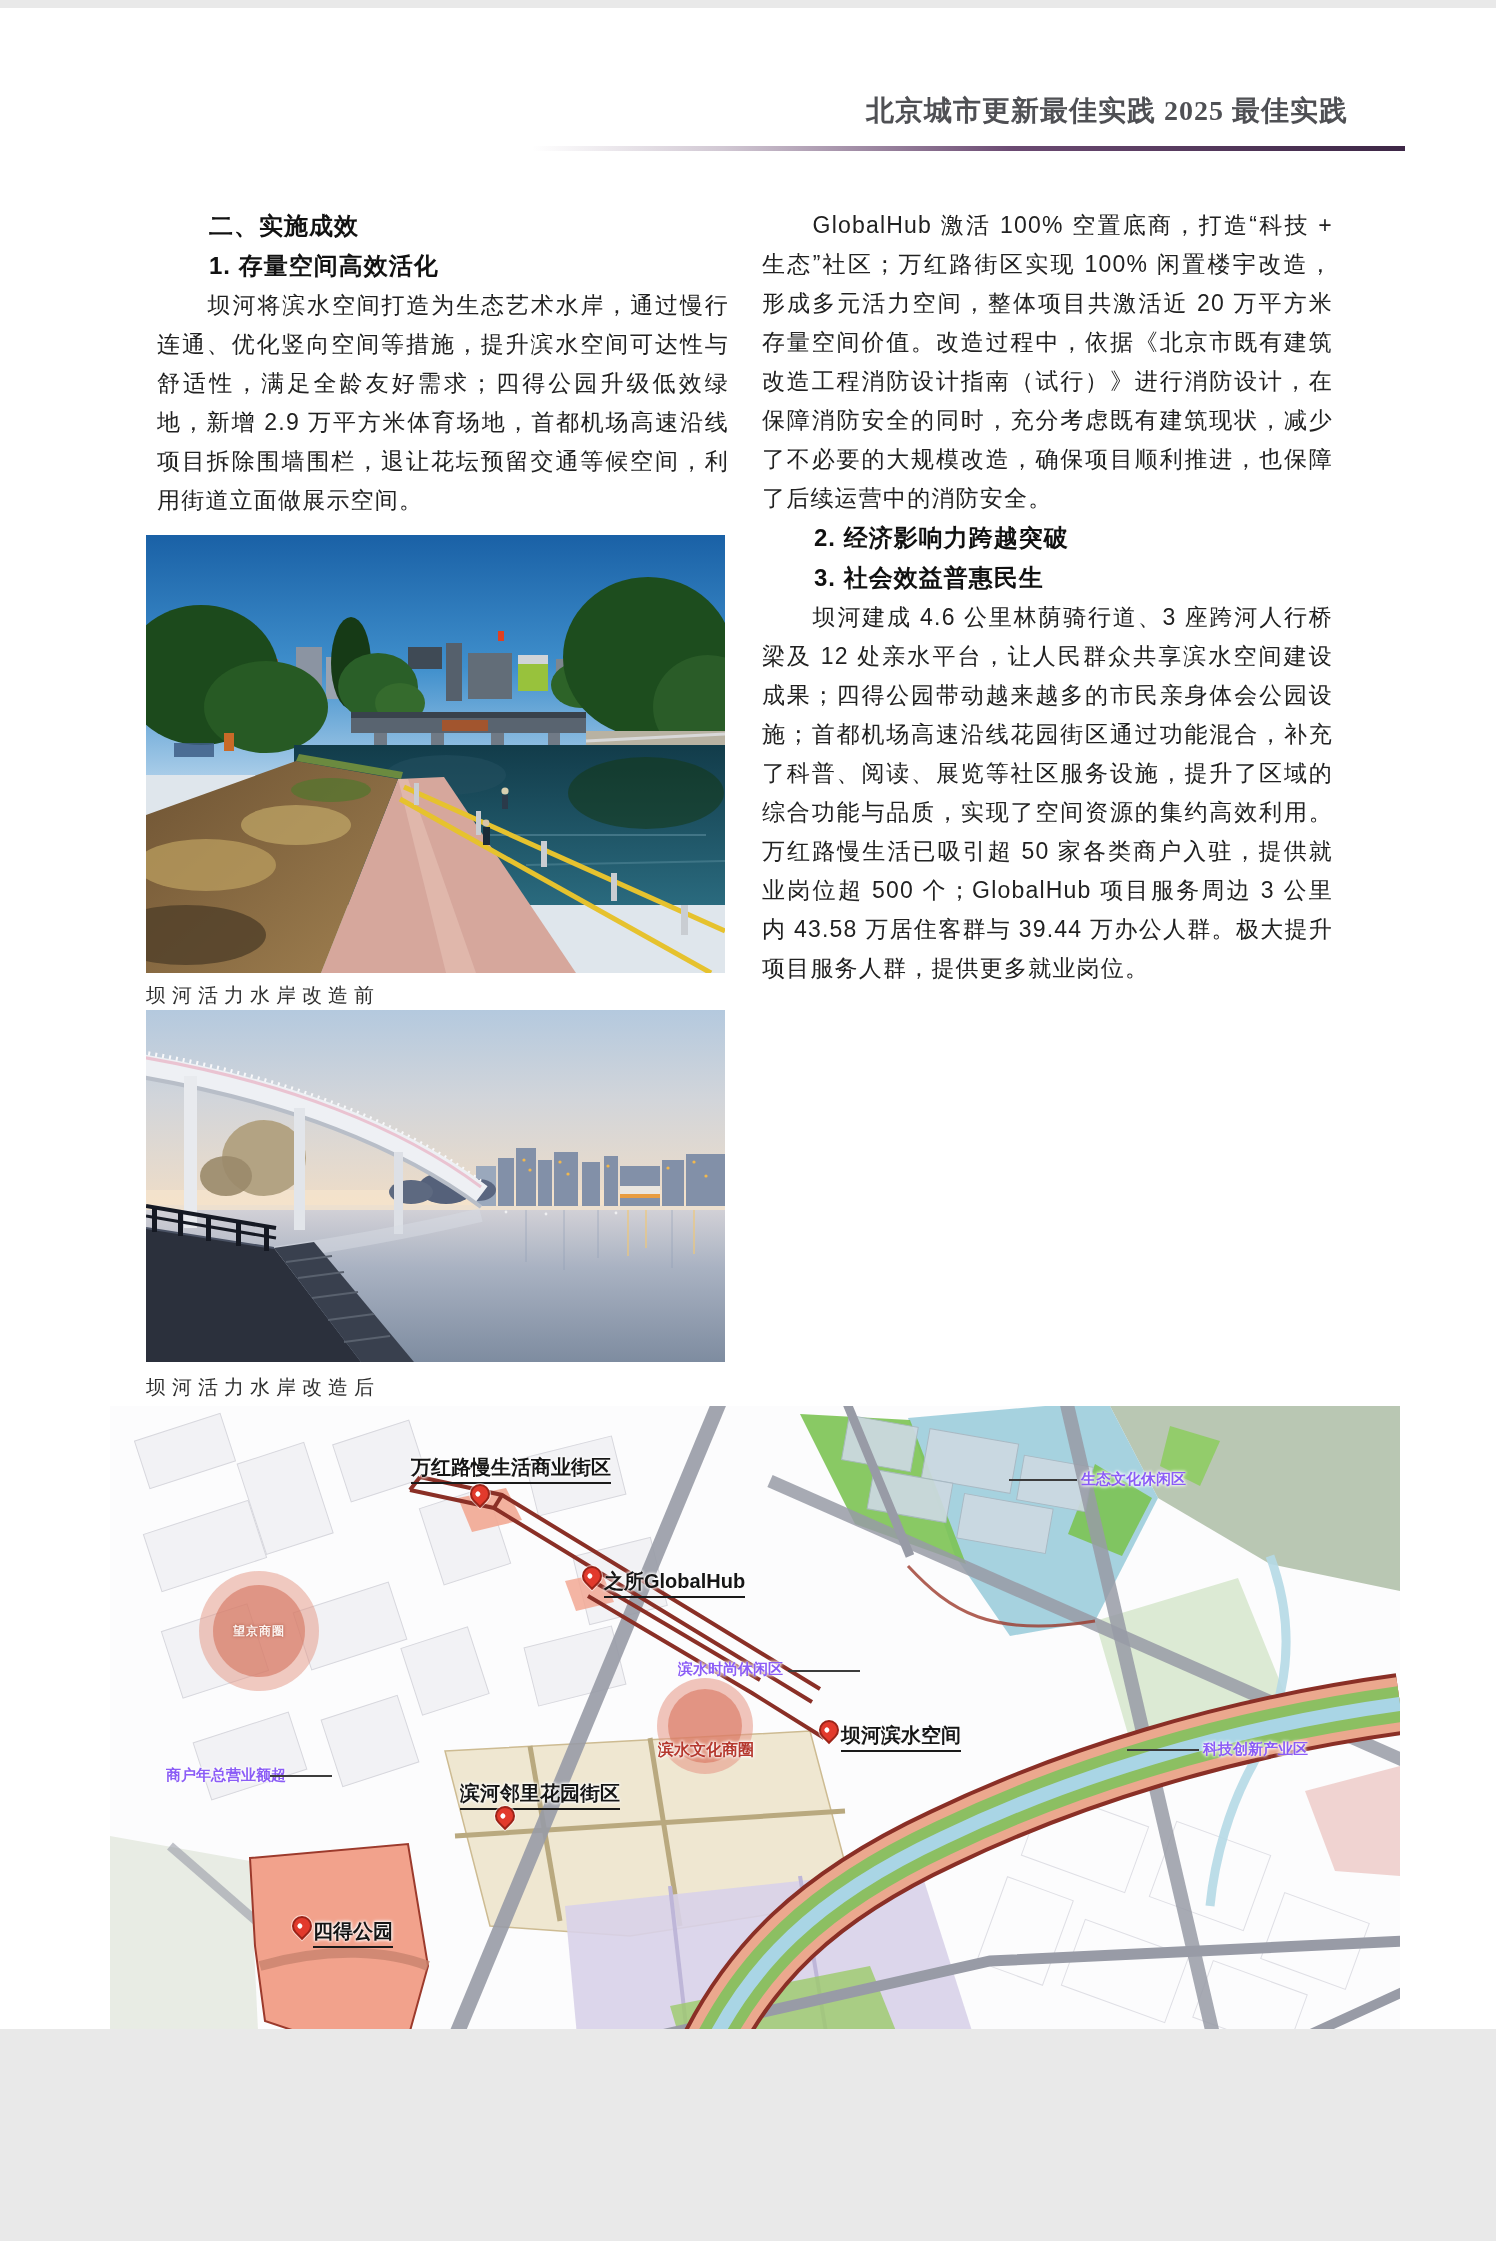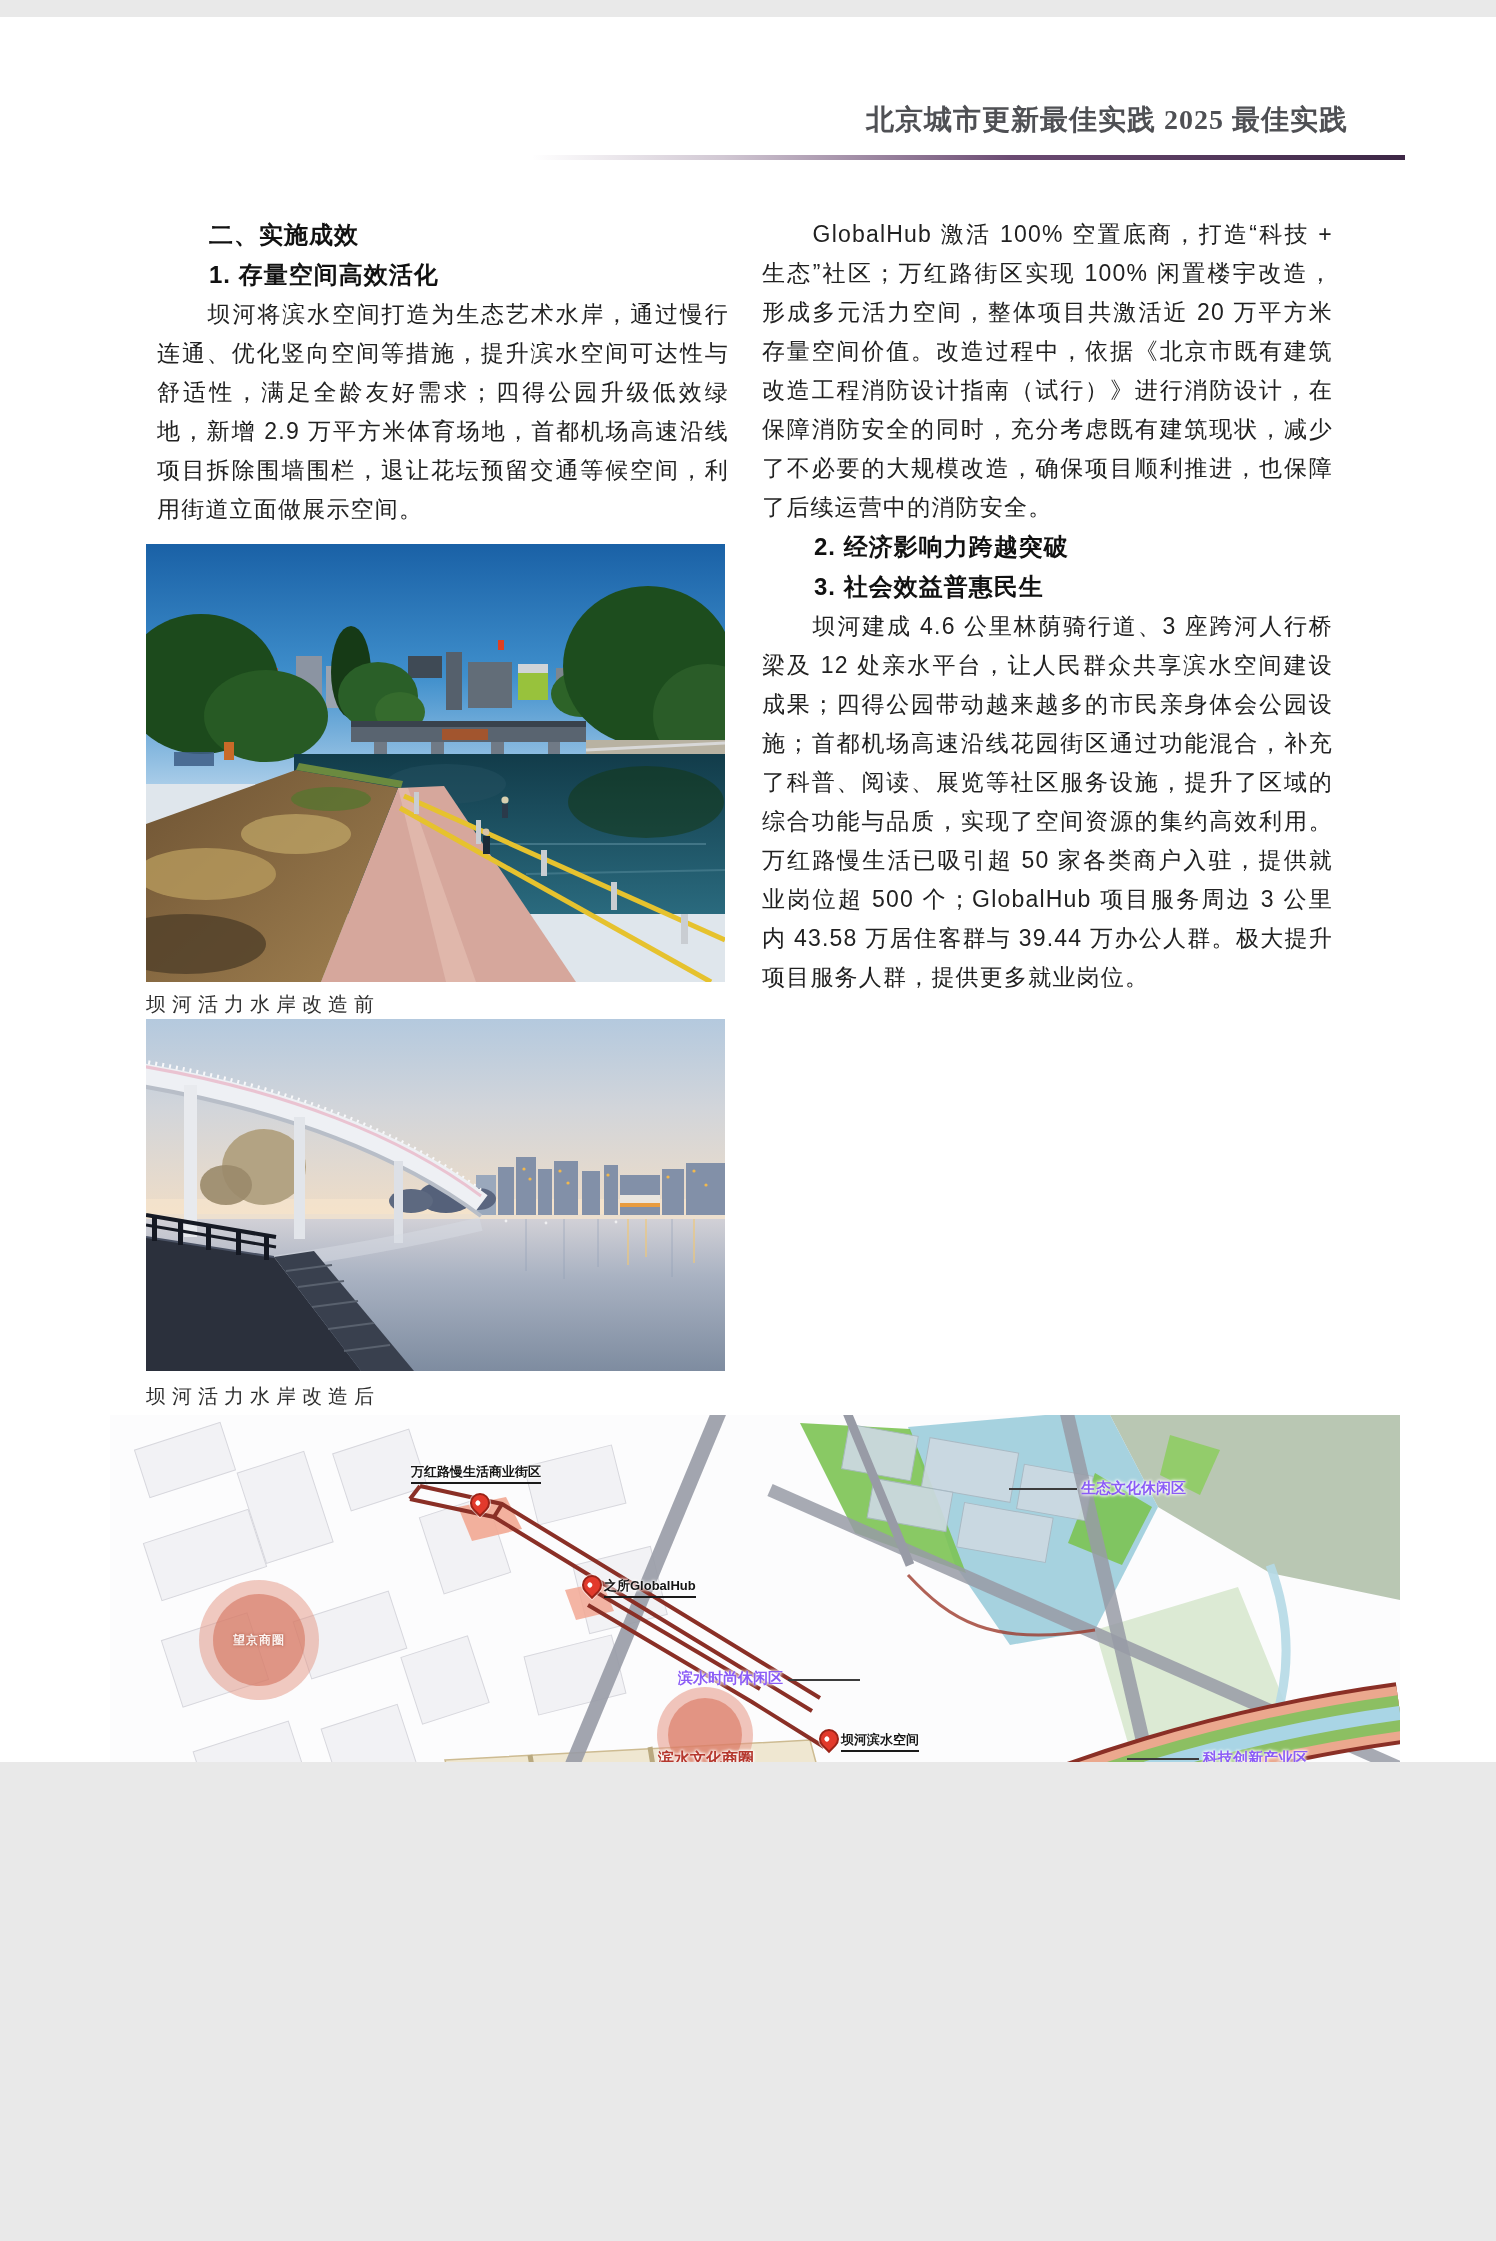--- a/index.html
+++ b/index.html
@@ -1,16 +1,16 @@
 <!DOCTYPE html>
 <html><head>
 <meta charset="utf-8">
 <style>
   html,body{margin:0;padding:0;background:#e9e9e9;}
-  .page{position:relative;width:1496px;height:1745px;background:#ffffff;margin:17px auto;
+  .page{position:relative;width:1496px;height:2021px;background:#ffffff;margin:8px auto;
         font-family:"Liberation Sans","DejaVu Sans",sans-serif;color:#212121;overflow:hidden;}
   
   .hdr-title{position:absolute;top:84px;right:148px;font-family:"Liberation Serif","DejaVu Serif",serif;
              font-weight:bold;font-size:28px;color:#4f5054;letter-spacing:1px;white-space:nowrap;}
   .hdr-rule{position:absolute;top:138px;left:532px;width:873px;height:5px;
             background:linear-gradient(to right,rgba(61,39,70,0),rgba(122,95,128,.35) 22%,#6b4a72 55%,#3d2746 100%);}
   
   .col{position:absolute;font-size:23px;line-height:39px;text-align:justify;letter-spacing:1.2px;}
   .col-left{left:157px;top:198px;width:572px;}
   .col-right{left:762px;top:198px;width:571px;}
@@ -19,21 +19,21 @@
   
   .photo{position:absolute;left:146px;width:579px;overflow:hidden;background:#dfe6ec;}
   .photo svg{display:block;}
   .photo-cap{position:absolute;left:146px;width:579px;text-align:left;
              font-family:"Liberation Serif","DejaVu Serif",serif;font-size:20px;color:#2e2e2e;letter-spacing:6px;}
   
   .map{position:absolute;left:110px;top:1398px;width:1290px;height:667px;}
   .map svg{position:absolute;left:0;top:0;}
   .mlabel{position:absolute;white-space:nowrap;font-weight:700;
           text-shadow:0 0 3px #fff,0 0 3px #fff,0 0 4px #fff;}
-  .mlabel.dark{font-size:13px;color:#151515;border-bottom:2px solid #1a1a1a;padding-bottom:1px;}
+  .mlabel.dark{font-size:20px;color:#151515;border-bottom:2px solid #1a1a1a;padding-bottom:1px;}
   .mlabel.green{font-size:15px;color:#8b5cf6;}
   .mlabel.red{font-size:16px;color:#b5382e;}
   .leader{position:absolute;height:2px;background:#3c3c3c;}
   .pin{position:absolute;width:16px;height:16px;background:#e23a2c;border:2px solid #9c2318;
        border-radius:50% 50% 50% 0;transform:rotate(-45deg);box-shadow:0 0 0 1px rgba(255,255,255,.55);}
   .pin::after{content:"";position:absolute;left:4px;top:4px;width:5px;height:5px;border-radius:50%;background:#fff;}
   .zone-circle{position:absolute;border-radius:50%;display:flex;align-items:center;justify-content:center;}
   .zc-wangjing{left:89px;top:165px;width:120px;height:120px;background:rgba(228,150,131,.5);}
   .zc-wangjing .inner{position:absolute;left:14px;top:14px;width:92px;height:92px;border-radius:50%;
                       background:rgba(213,118,97,.62);}

